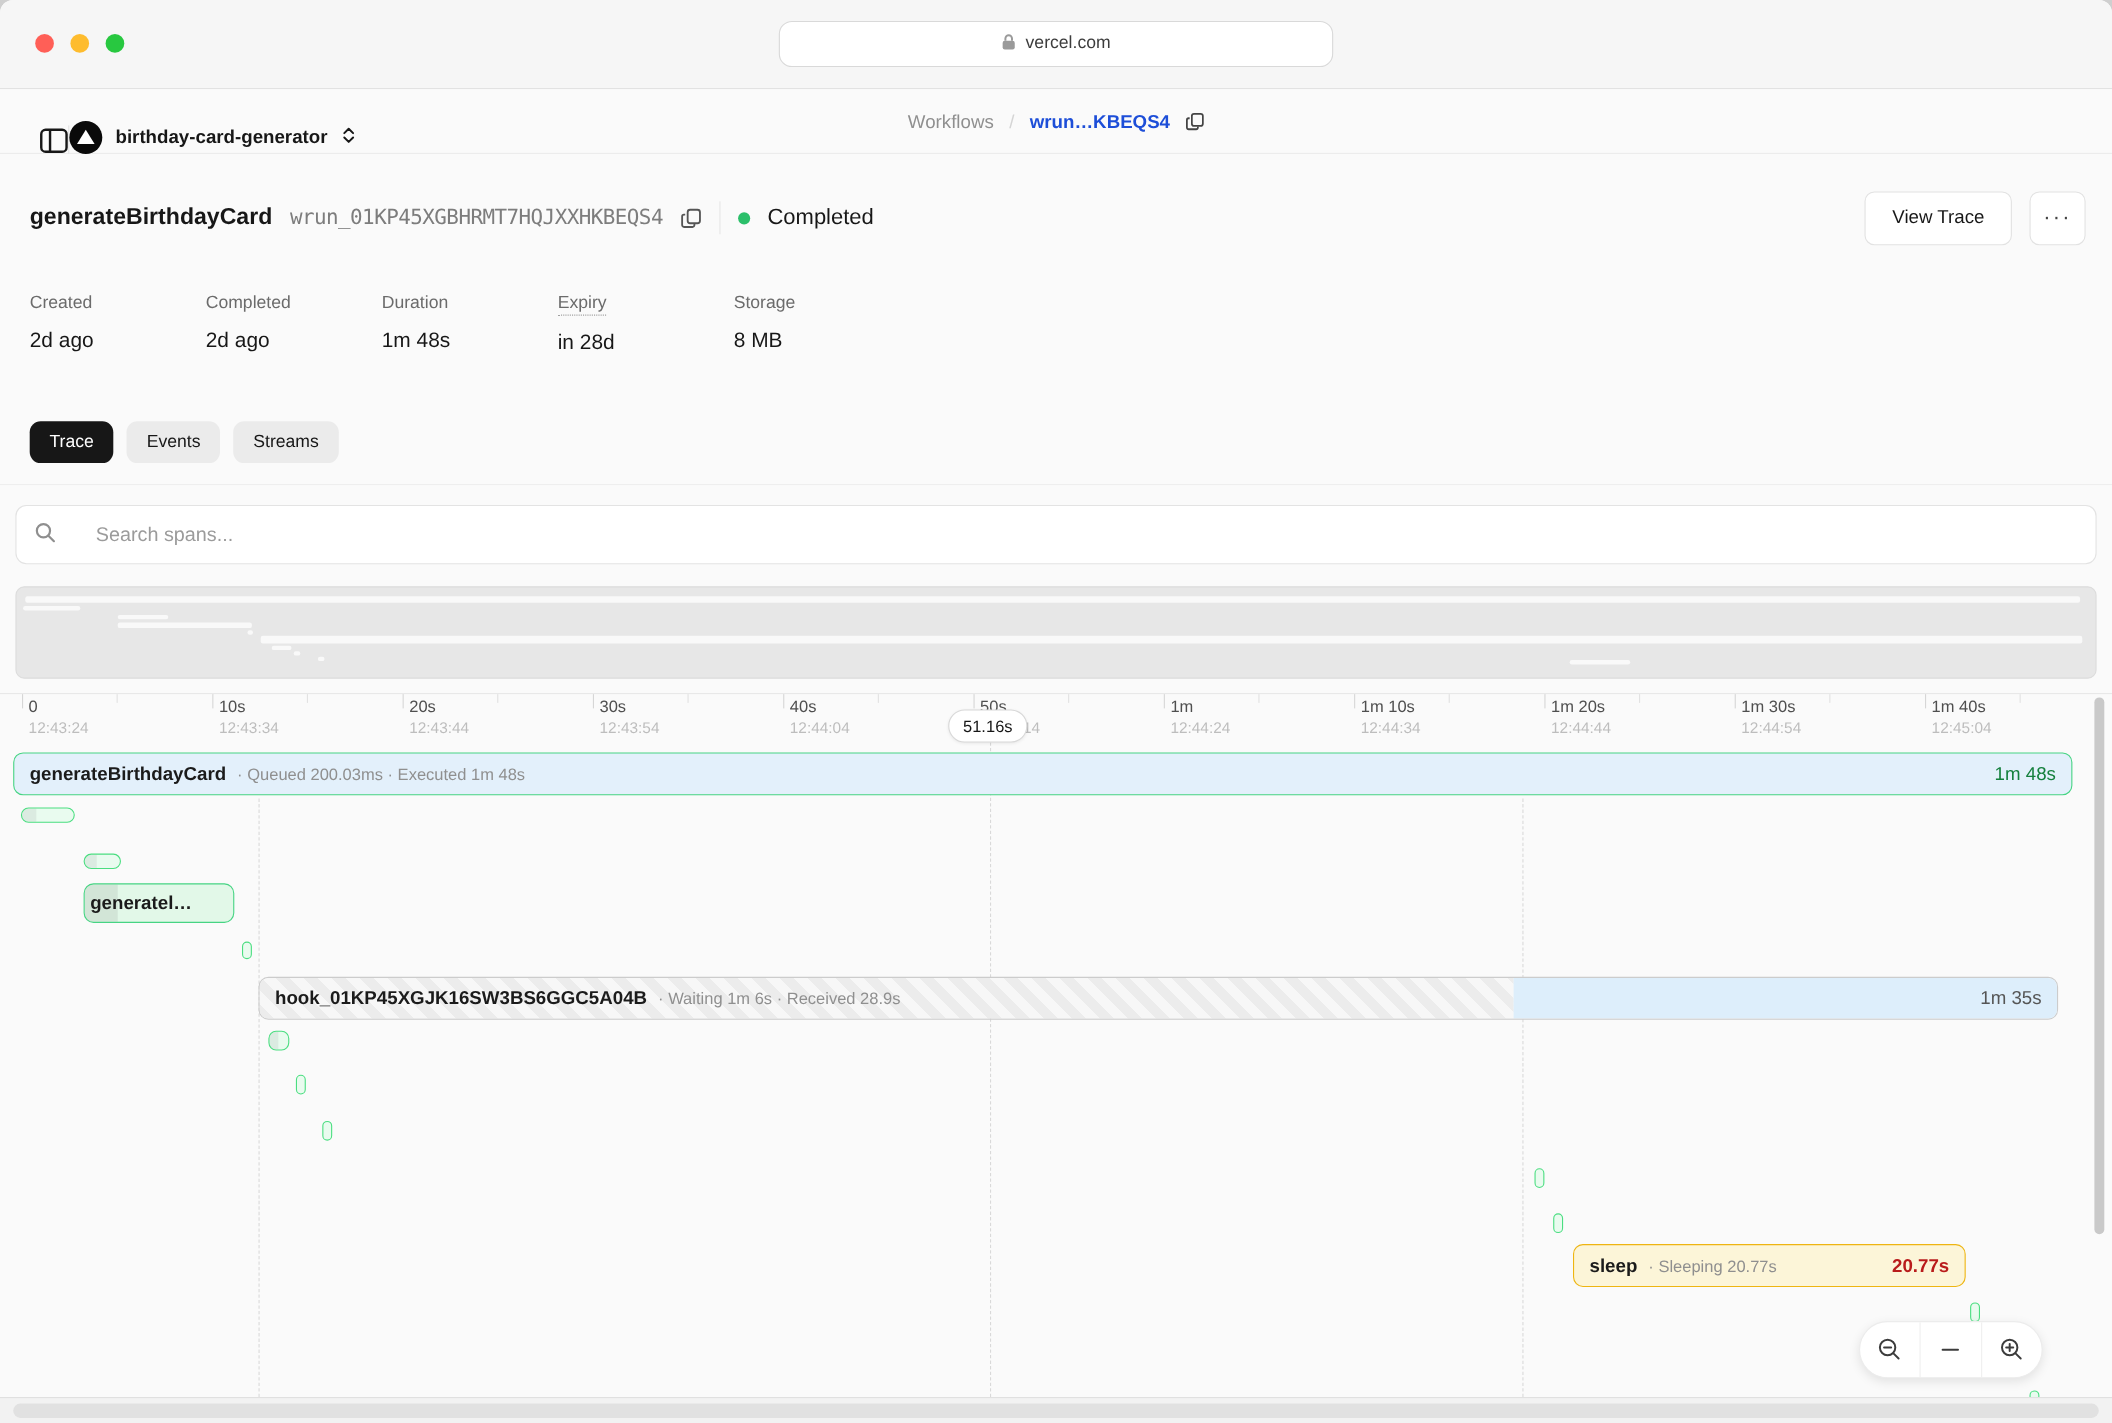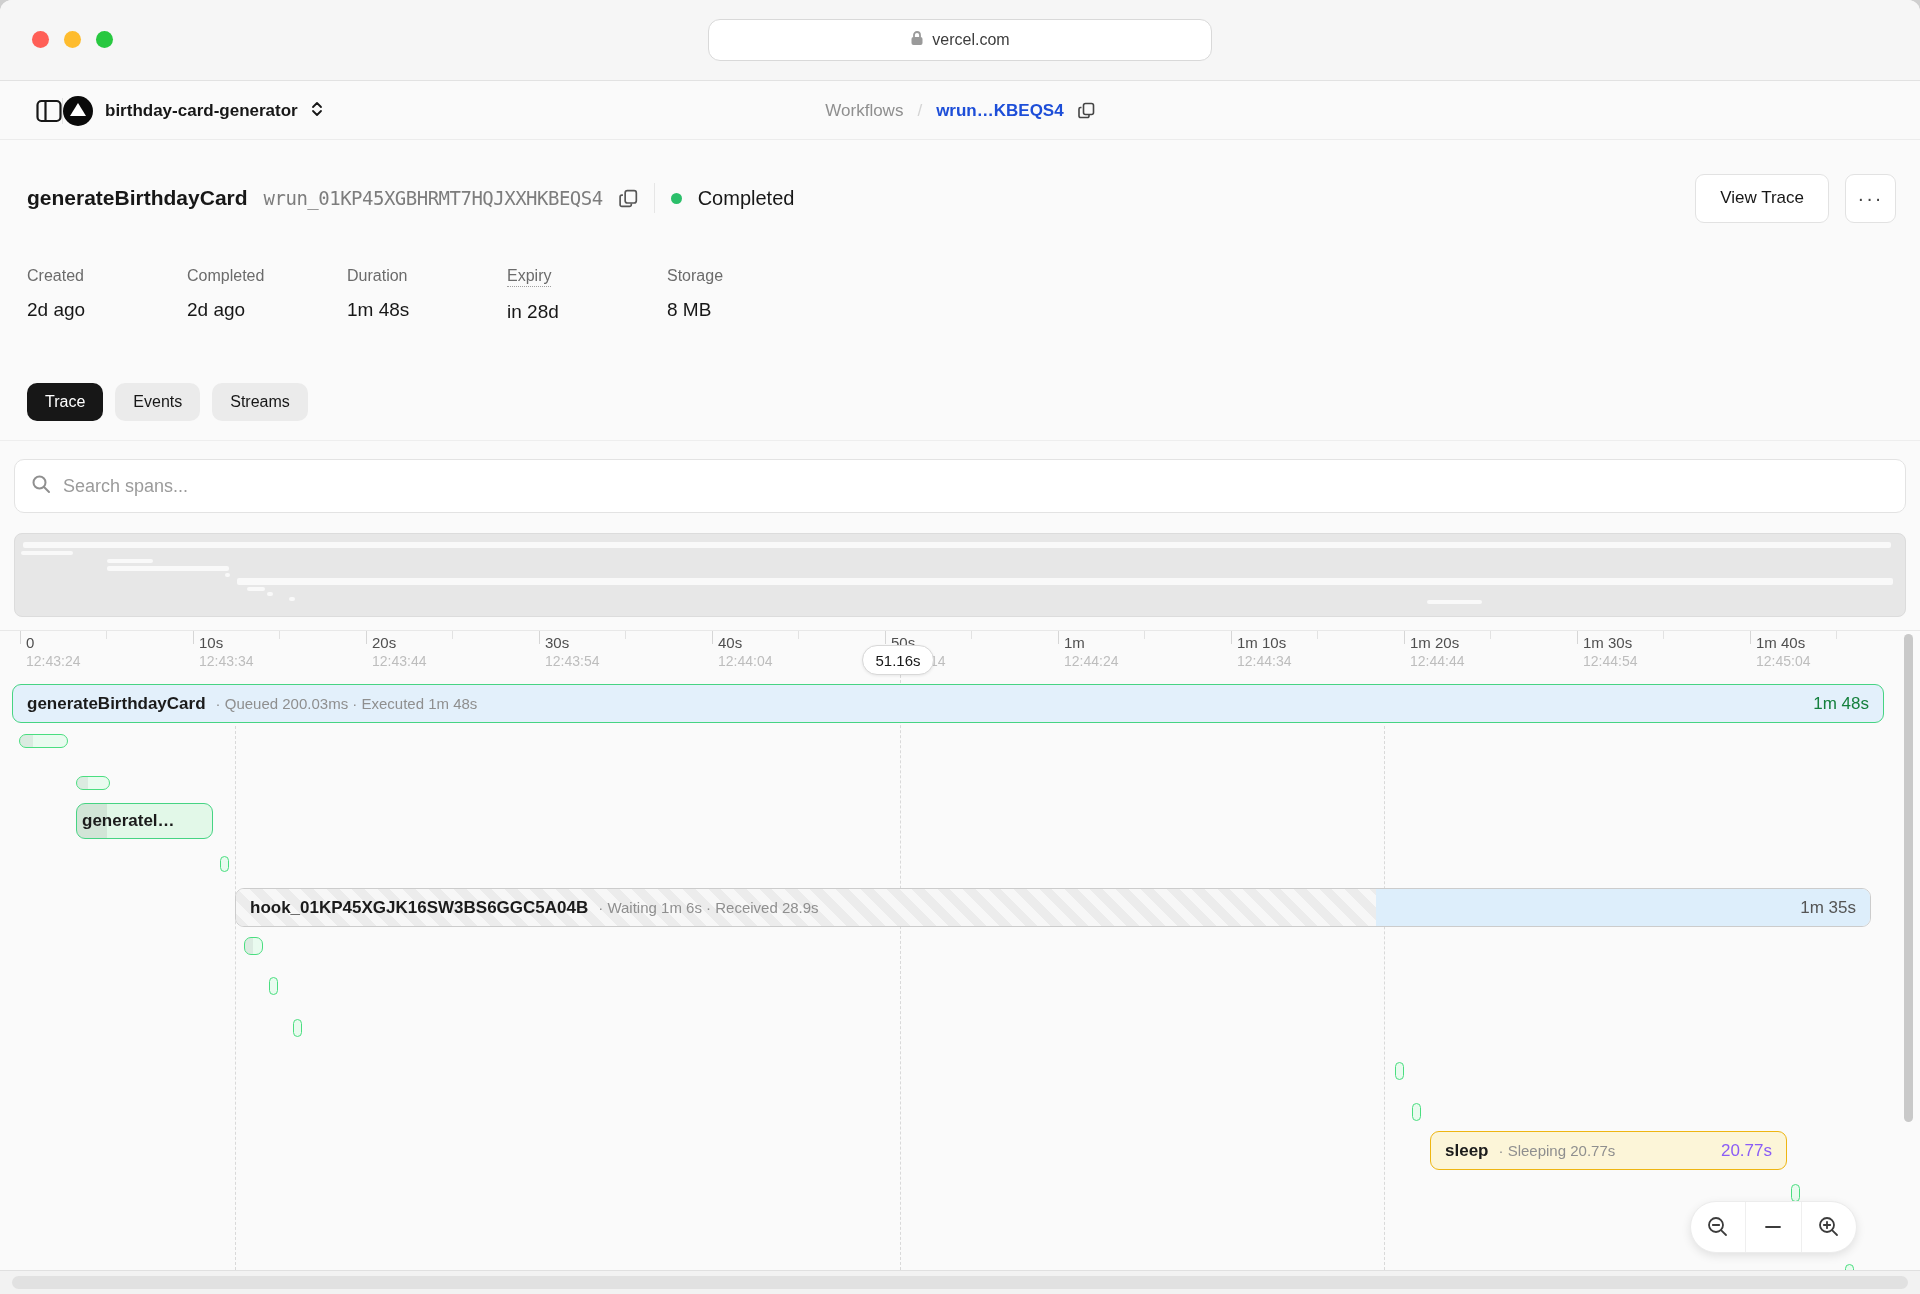--- a/index.html
+++ b/index.html
@@ -15,21 +15,21 @@
   .lights { position:absolute; left:32px; top:31px; display:flex; gap:15px; }
   .light { width:17px; height:17px; border-radius:50%; }
   .light.r { background:#ff5f57; } .light.y { background:#febc2e; } .light.g { background:#28c840; }
   .urlbar { position:absolute; left:708px; top:19px; width:504px; height:42px;
     background:#fff; border:1px solid #d9d9d9; border-radius:12px;
     display:flex; align-items:center; justify-content:center; gap:8px; }
   .urlbar .txt { font-size:16px; color:#3c3c3c; }
   
   .nav { position:absolute; top:81px; left:0; right:0; height:59px;
     background:#fafafa; border-bottom:1px solid #ececec; }
-  .nav-left { position:absolute; left:36px; top:0; height:59px; display:flex; align-items:center; }
+  .nav-left { position:absolute; left:36px; top:0; height:59px; display:flex; align-items:flex-end; }
   .vdiv { width:1px; height:26px; background:#e4e4e4; }
   .logo { width:30px; height:30px; border-radius:50%; background:#0a0a0a;
     display:flex; align-items:center; justify-content:center; }
   .logo .tri { width:0; height:0; border-left:8px solid transparent;
     border-right:8px solid transparent; border-bottom:13px solid #fff; margin-top:-2px; }
   .proj-name { font-size:17px; font-weight:600; color:#171717; }
   .crumbs { position:absolute; top:0; height:59px; left:0; right:0;
     display:flex; align-items:center; justify-content:center; gap:14px; pointer-events:none; }
   .crumbs > * { pointer-events:auto; }
   .crumb-gray { font-size:17px; color:#8f8f8f; }
@@ -62,21 +62,21 @@
   .tabs { position:absolute; top:383px; left:27px; display:flex; gap:12px; }
   .tab { height:38px; padding:0 18px; border-radius:10px; display:flex; align-items:center;
     font-size:16px; font-weight:500; background:#ebebeb; color:#171717; cursor:pointer; }
   .tab.active { background:#171717; color:#ffffff; }
   .section-div { position:absolute; top:440px; left:0; right:0; height:1px; background:#eeeeee; }
   
   .search { position:absolute; top:459px; left:14px; right:14px; height:54px;
     background:#fff; border:1px solid #e3e3e3; border-radius:10px;
     display:flex; align-items:center; padding:0 16px; gap:12px; }
   .search input { border:none; outline:none; flex:1; font-size:18px; color:#171717;
-    font-family:"Liberation Sans","DejaVu Sans",sans-serif; background:transparent; }
+    font-family:"Liberation Sans","DejaVu Sans",sans-serif; background:transparent;margin-left:24px; }
   .search input::placeholder { color:#9b9b9b; }
   
   .minimap { position:absolute; top:533px; left:14px; right:14px; height:84px;
     background:#e7e7e7; border:1px solid #dcdcdc; border-radius:8px; cursor:grab; overflow:hidden; }
   .mm-bar { position:absolute; background:rgba(255,255,255,0.75); border-radius:2px; }
   
   .ruler { position:absolute; top:630px; left:0; right:0; height:40px; border-top:1px solid #e8e8e8; }
   .tick { position:absolute; top:3px; padding-left:6px; }
   .tick-line { position:absolute; top:0; width:1px; height:13px; background:#d6d6d6; }
   .tick-line.minor { height:8px; background:#e2e2e2; }
@@ -91,21 +91,21 @@
   .gridline { position:absolute; width:0; border-left:1px dashed #d9d9d9; }
   .span-row { position:absolute; border-radius:9px; display:flex; align-items:center; overflow:hidden; cursor:pointer; }
   .root-span { left:12px; width:1872px; top:14px; height:39px;
     background:#e3f0fb; border:1.5px solid #46d483; }
   .span-texts { display:flex; align-items:baseline; gap:10px; padding-left:14px; white-space:nowrap; }
   .span-name { font-size:17px; font-weight:600; color:#1b1b1b; }
   .span-detail { font-size:15px; color:#8f8f8f; }
   .span-dur { position:absolute; right:14px; top:50%; transform:translateY(-50%); font-size:17px; }
   .dur-green { color:#15803d; }
   .dur-gray { color:#555555; }
-  .dur-amber { color:#8b5cf6; font-weight:400; }
+  .dur-amber { color:#b91c1c; font-weight:700; }
   .mini-span { position:absolute; border:1.5px solid #4ade80; background:#e9fbef; border-radius:7px; overflow:hidden; cursor:pointer; }
   .mini-span .qseg { position:absolute; left:0; top:0; bottom:0; background:rgba(120,120,120,0.12); }
   .gen-span { left:76px; top:133px; width:137px; height:36px;
     border:1.5px solid #46d483; background:#e2f8e8; border-radius:9px;
     position:absolute; display:flex; align-items:center; overflow:hidden; cursor:pointer; }
   .gen-span .qseg { position:absolute; left:0; top:0; bottom:0; width:30px; background:rgba(110,110,110,0.14); }
   .gen-span .span-name { padding-left:5px; position:relative; }
   .hook-span { left:235px; top:218px; width:1636px; height:39px;
     border:1px solid #cccccc; border-radius:9px; position:absolute; overflow:hidden; cursor:pointer; }
   .hook-wait { position:absolute; left:0; top:0; bottom:0; width:1140px;

